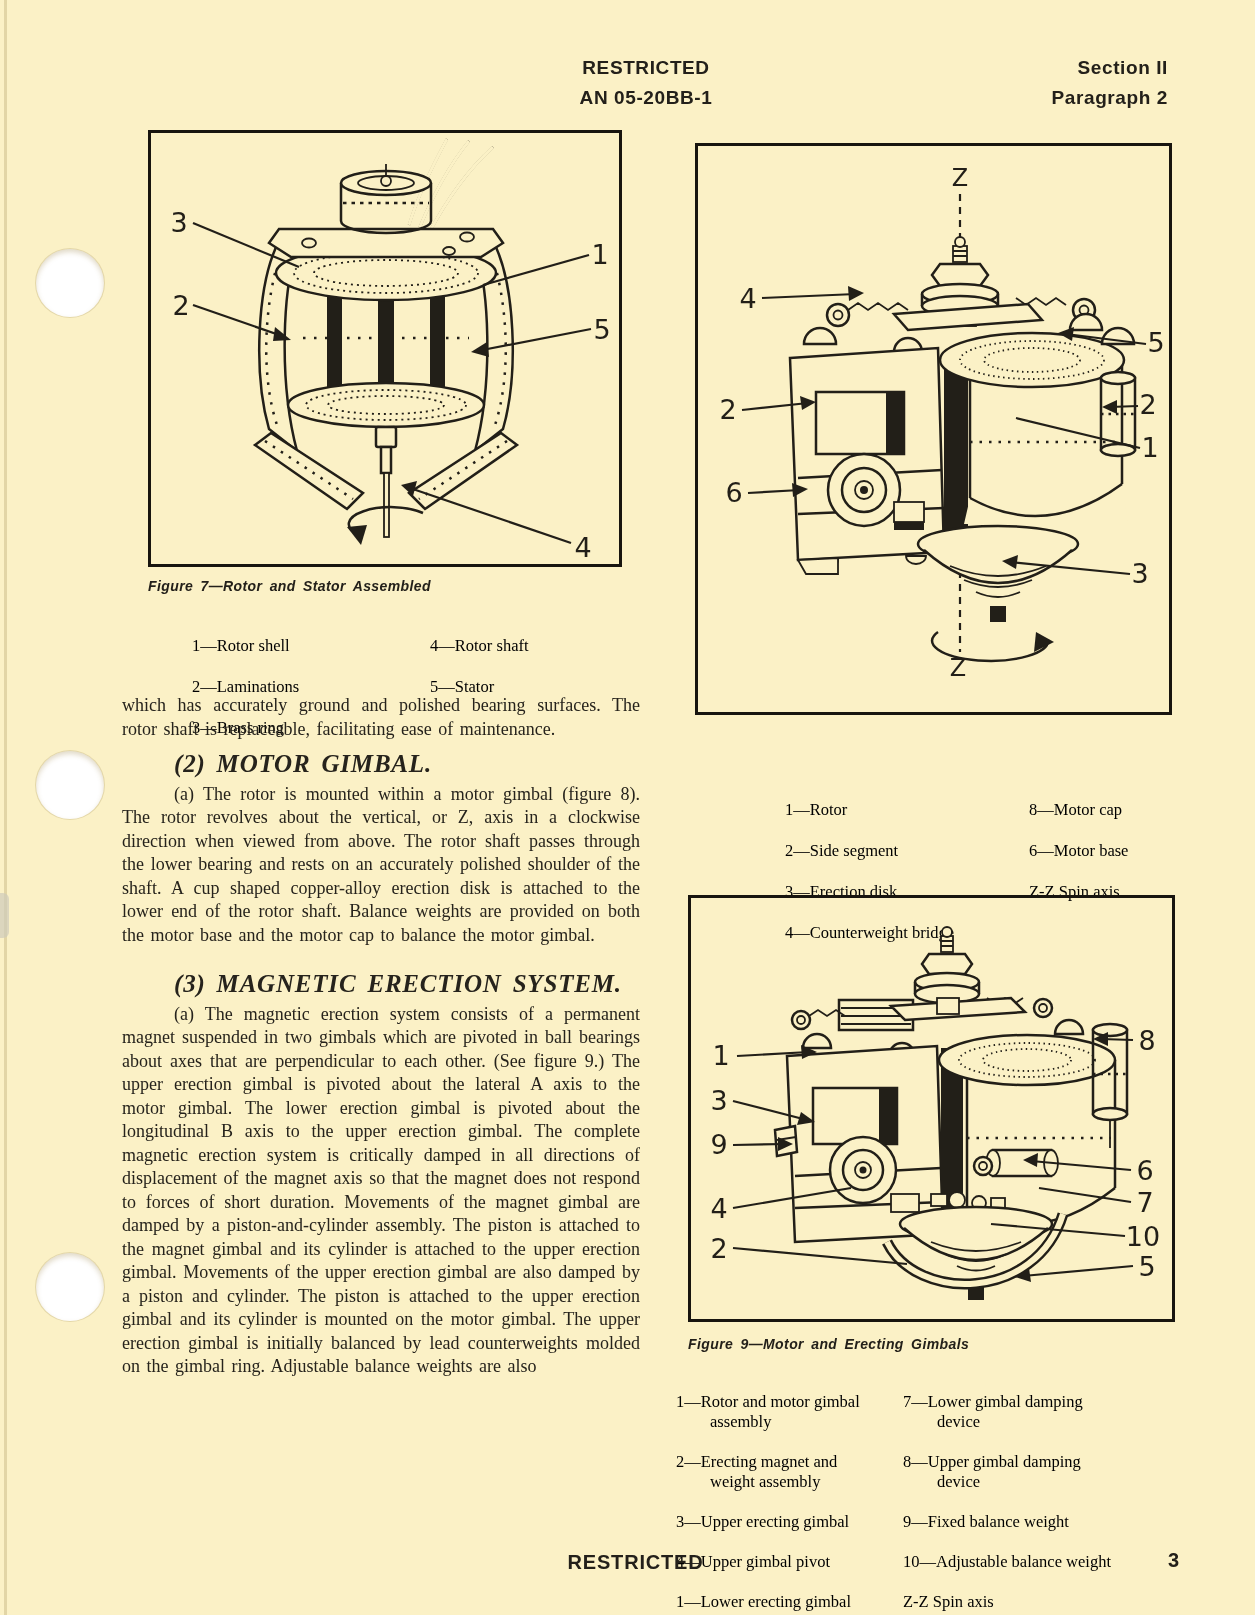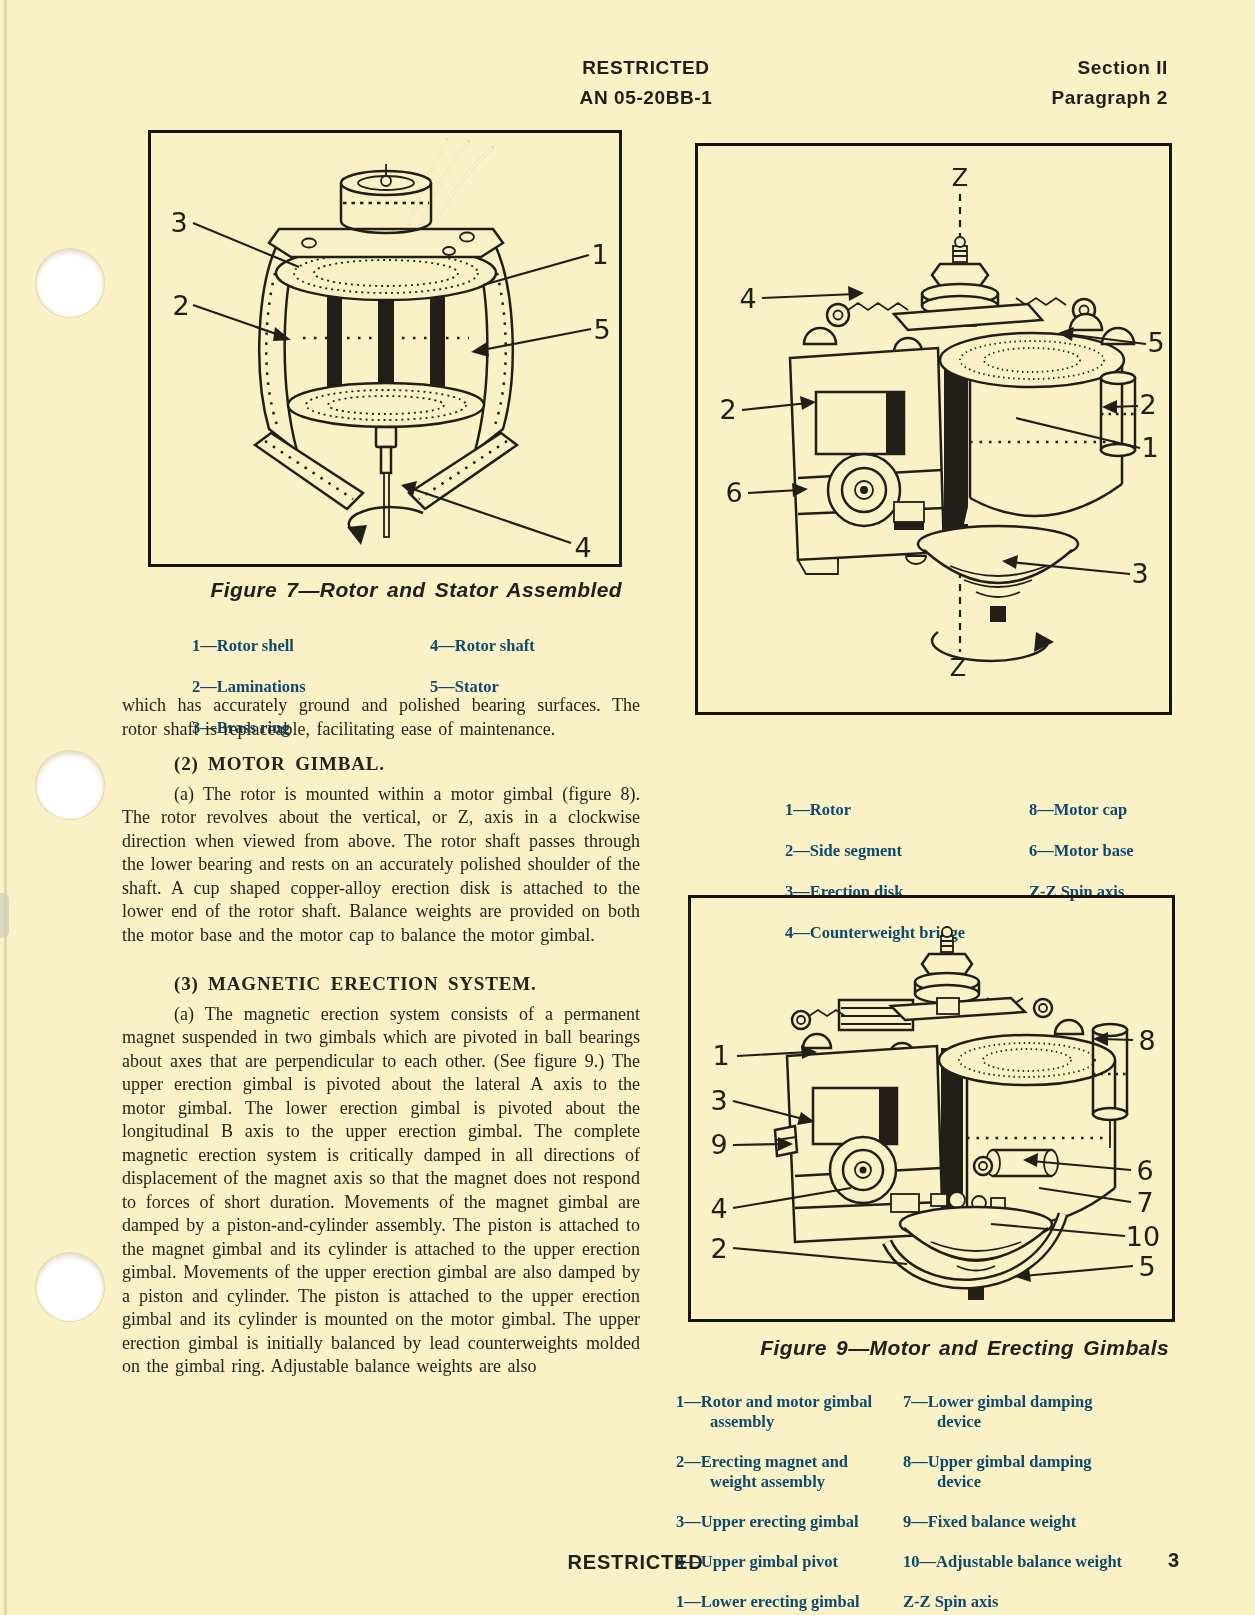--- a/index.html
+++ b/index.html
@@ -14,34 +14,34 @@
     position:absolute; width:68px; height:68px; border-radius:50%;
     background:#ffffff; box-shadow: inset 0 3px 5px rgba(150,125,60,.28), 0 0 0 1px rgba(160,140,80,.25);
   }
   .hdr{position:absolute; font-family:"Liberation Sans", sans-serif; font-weight:bold;
        font-size:19px; line-height:30px; letter-spacing:.6px; color:#23201a;}
   .hdr-center{left:496px; top:53px; width:300px; text-align:center;}
   .hdr-right{top:53px; left:930px; width:238px; text-align:right;}
   .figbox{position:absolute; border:3px solid #18150f;}
   .figbox svg{display:block;}
   .fig-caption{
-    position:absolute; text-align:right;
+    position:absolute; text-align:left;
     font-family:"Liberation Sans", sans-serif; font-style:italic; font-weight:bold;
-    font-size:21px; letter-spacing:.4px; color:#23201a; word-spacing:3px;
+    font-size:14px; letter-spacing:.4px; color:#23201a; word-spacing:3px;
   }
-  .legend{position:absolute; display:flex; font-weight:bold; font-size:16.5px; line-height:20.5px; color:#0c4a6e;}
+  .legend{position:absolute; display:flex; font-weight:normal; font-size:16.5px; line-height:20.5px; color:#000000;}
   .legend .col{white-space:pre-line;}
   .legend .item{white-space:pre-line; padding-left:34px; text-indent:-34px;}
   .bodycol{position:absolute; left:122px; top:694px; width:518px;
      font-size:18px; line-height:23.5px; text-align:justify; word-spacing:2px; color:#26231c;}
   .bodycol p{margin:0;}
   .bodycol p.indent{text-indent:52px;}
   .bodycol h3{
-     font-size:19px; font-weight:bold; letter-spacing:.8px; margin:11px 0 7px 52px;
-     font-family:"Liberation Serif", serif; word-spacing:4px;
+     font-size:25px; font-weight:bold; letter-spacing:.8px; margin:11px 0 7px 52px;
+     font-family:"Liberation Serif", serif; word-spacing:4px;font-style:italic;
   }
   .bodycol .sp2{margin-top:25px;}
   .ftr{position:absolute; font-family:"Liberation Sans", sans-serif; font-weight:bold;
        font-size:20px; letter-spacing:.8px; color:#23201a;}
   .ftr-restricted{left:0; right:0; top:1551px; text-align:center;}
   .ftr-page{left:1120px; width:60px; top:1549px; text-align:right;}
   
   .ln{stroke:#221f18; fill:none; stroke-width:2.5;}
   .ln2{stroke:#221f18; fill:none; stroke-width:1.8;}
   .crm{fill:#fbf1c6; stroke:#221f18; stroke-width:2.5;}

